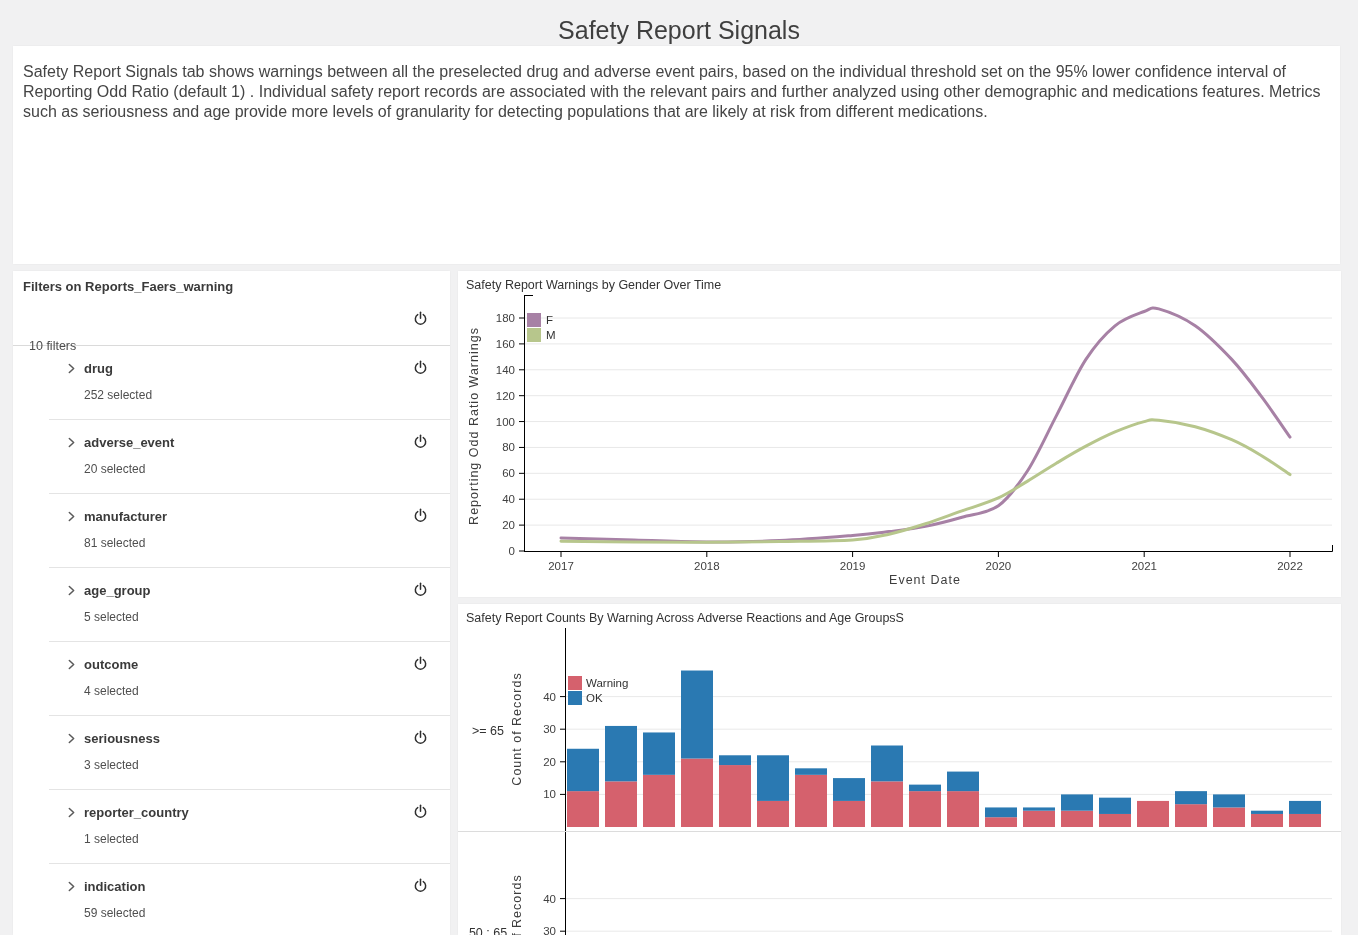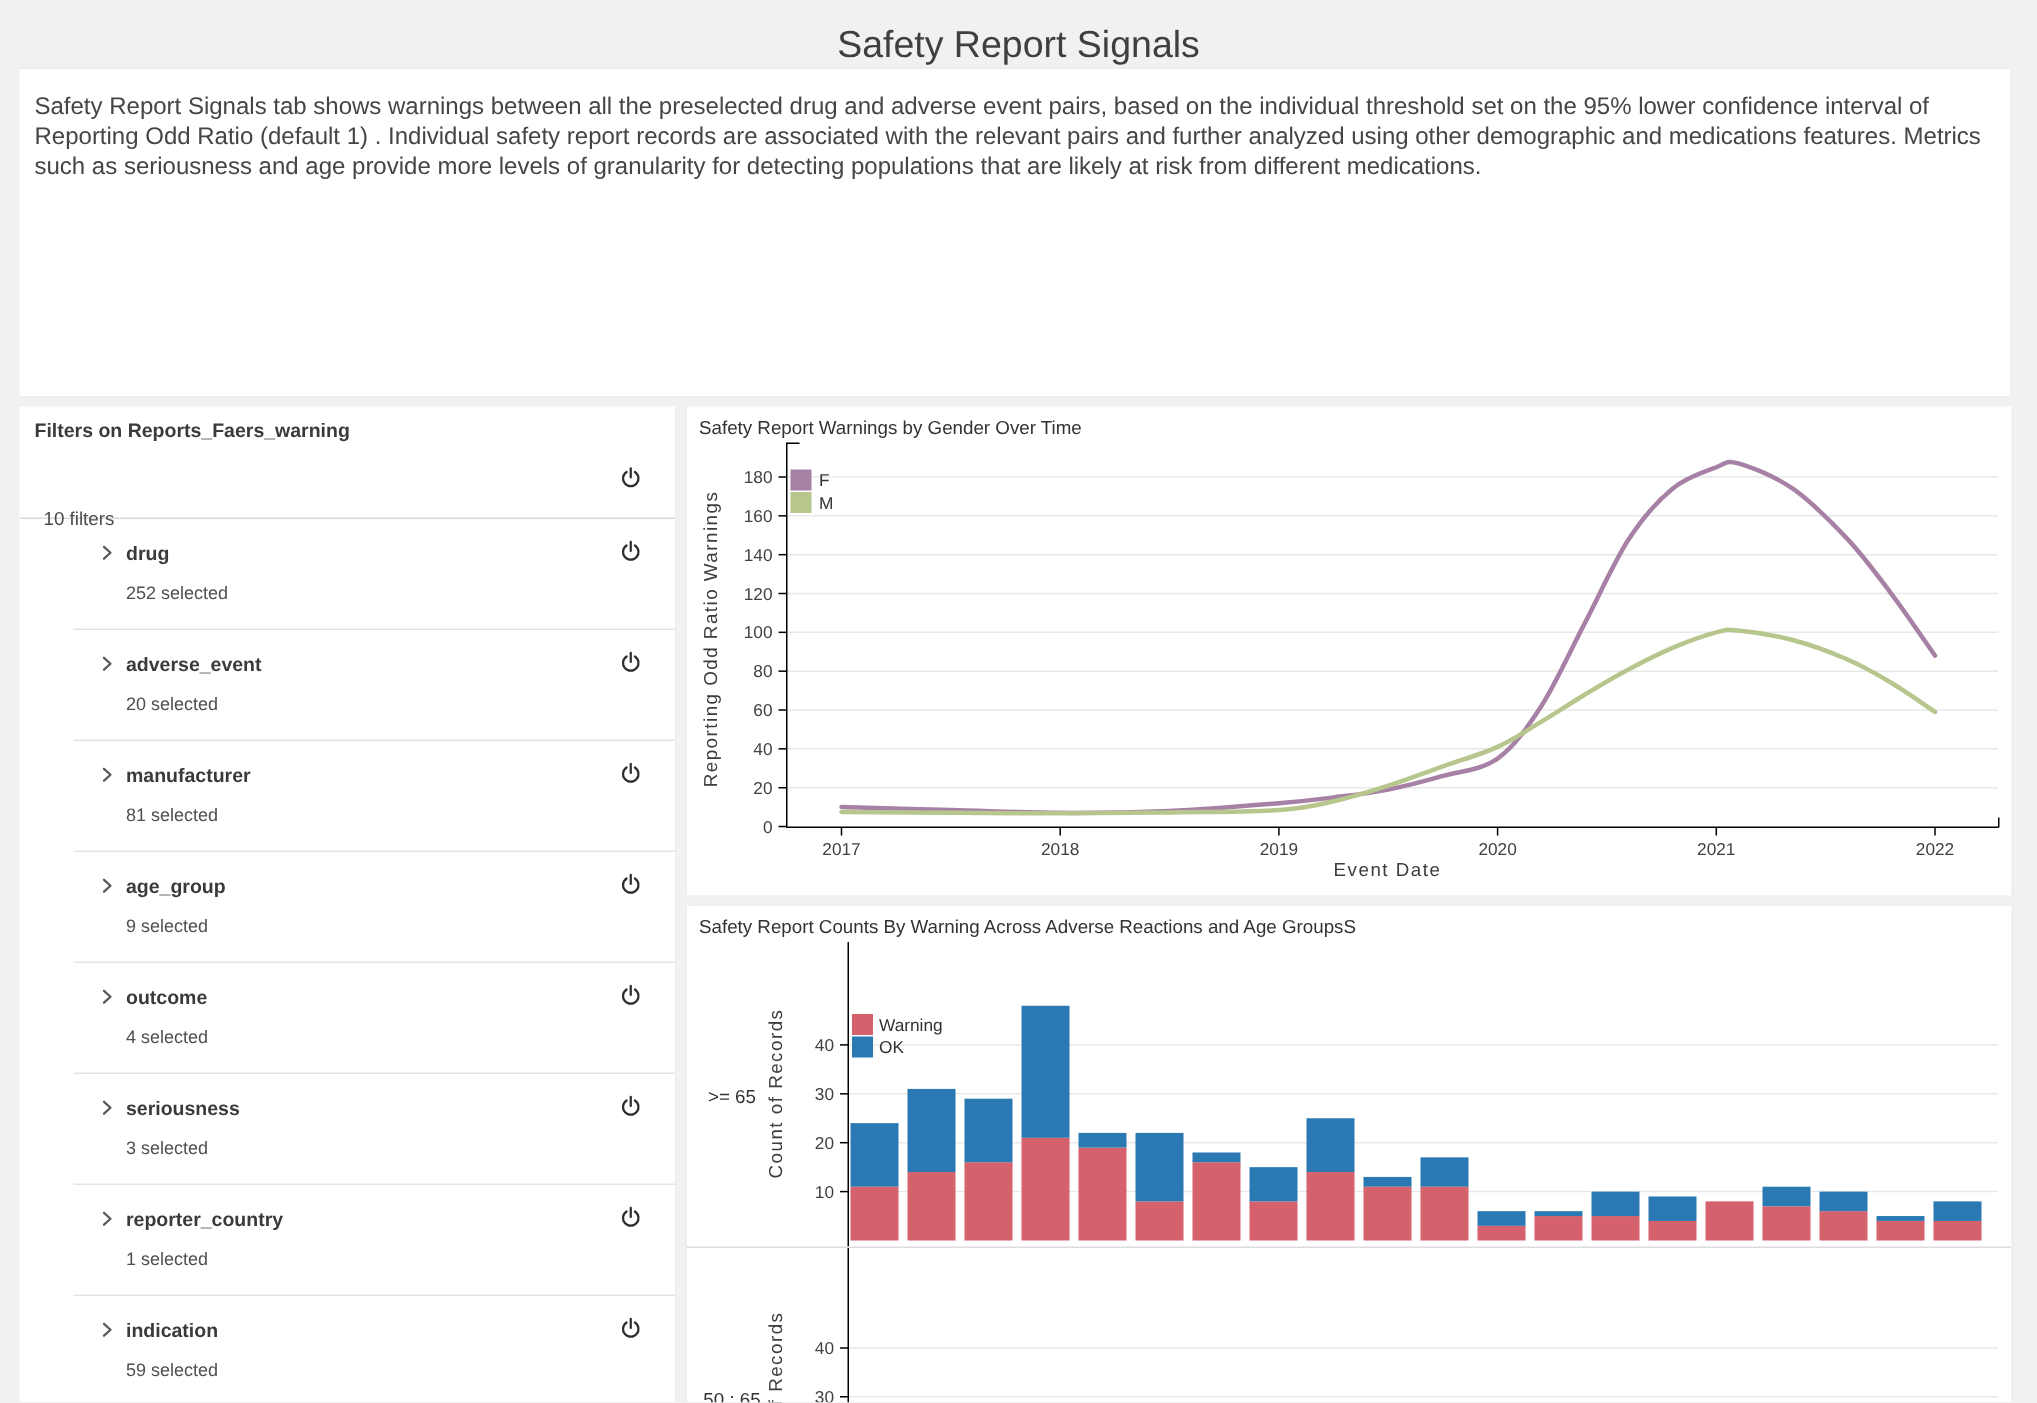--- a/index.html
+++ b/index.html
@@ -102,21 +102,21 @@
         </div>
         <div class="f-item">
           <span class="f-chevron"><svg viewBox="0 0 10 12" width="9" height="11">
               <path d="M2.6 1.6 L7.4 6 L2.6 10.4" fill="none" stroke="#5a5a5a" stroke-width="1.7" stroke-linecap="round" stroke-linejoin="round"></path>
             </svg></span>
           <span class="f-name">age_group</span>
           <button class="power-btn"><svg viewBox="0 0 16 16" width="15" height="15">
               <path d="M5.05 3.9a5.5 5.5 0 1 0 5.9 0" fill="none" stroke="#2e2e2e" stroke-width="1.6" stroke-linecap="round"></path>
               <line x1="8" y1="1.3" x2="8" y2="7.8" stroke="#2e2e2e" stroke-width="1.6" stroke-linecap="round"></line>
             </svg></button>
-          <div class="f-sel">9 selected</div>
+          <div class="f-sel">5 selected</div>
         </div>
         <div class="f-item">
           <span class="f-chevron"><svg viewBox="0 0 10 12" width="9" height="11">
               <path d="M2.6 1.6 L7.4 6 L2.6 10.4" fill="none" stroke="#5a5a5a" stroke-width="1.7" stroke-linecap="round" stroke-linejoin="round"></path>
             </svg></span>
           <span class="f-name">outcome</span>
           <button class="power-btn"><svg viewBox="0 0 16 16" width="15" height="15">
               <path d="M5.05 3.9a5.5 5.5 0 1 0 5.9 0" fill="none" stroke="#2e2e2e" stroke-width="1.6" stroke-linecap="round"></path>
               <line x1="8" y1="1.3" x2="8" y2="7.8" stroke="#2e2e2e" stroke-width="1.6" stroke-linecap="round"></line>
             </svg></button>

